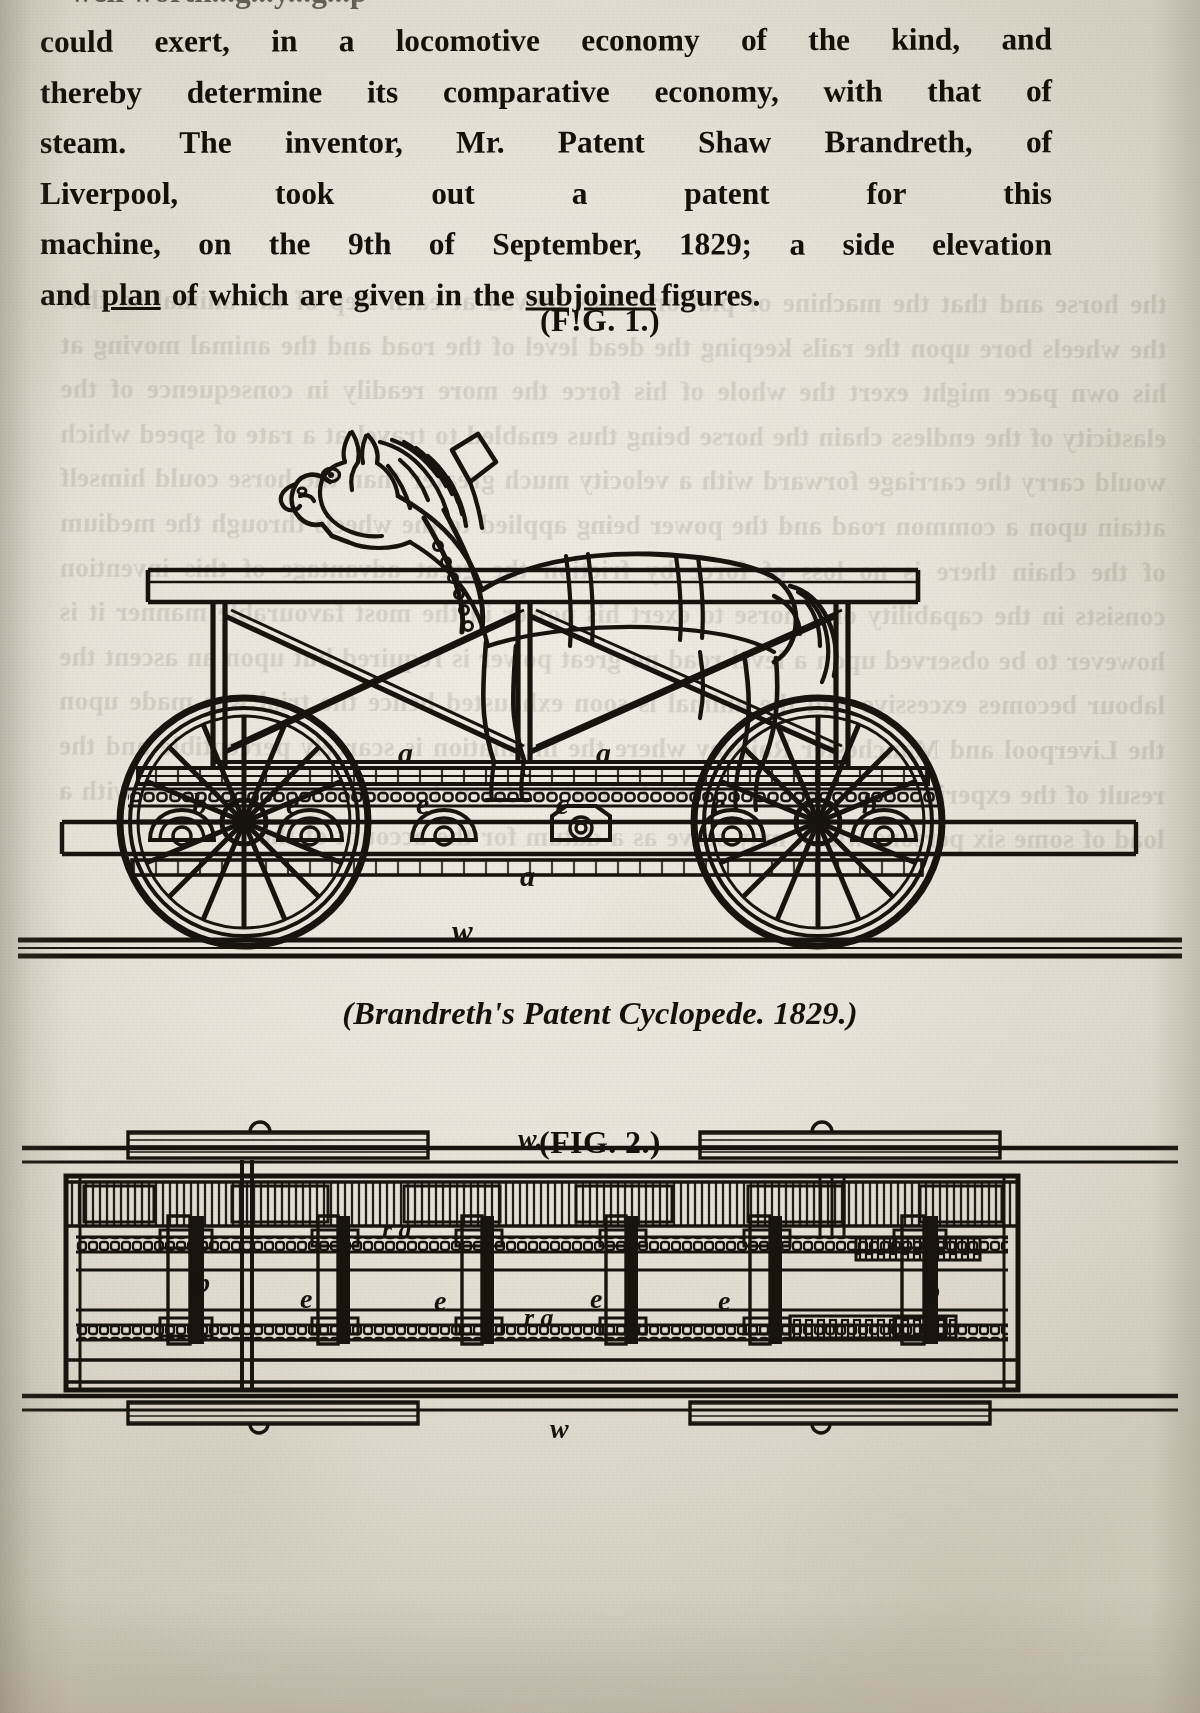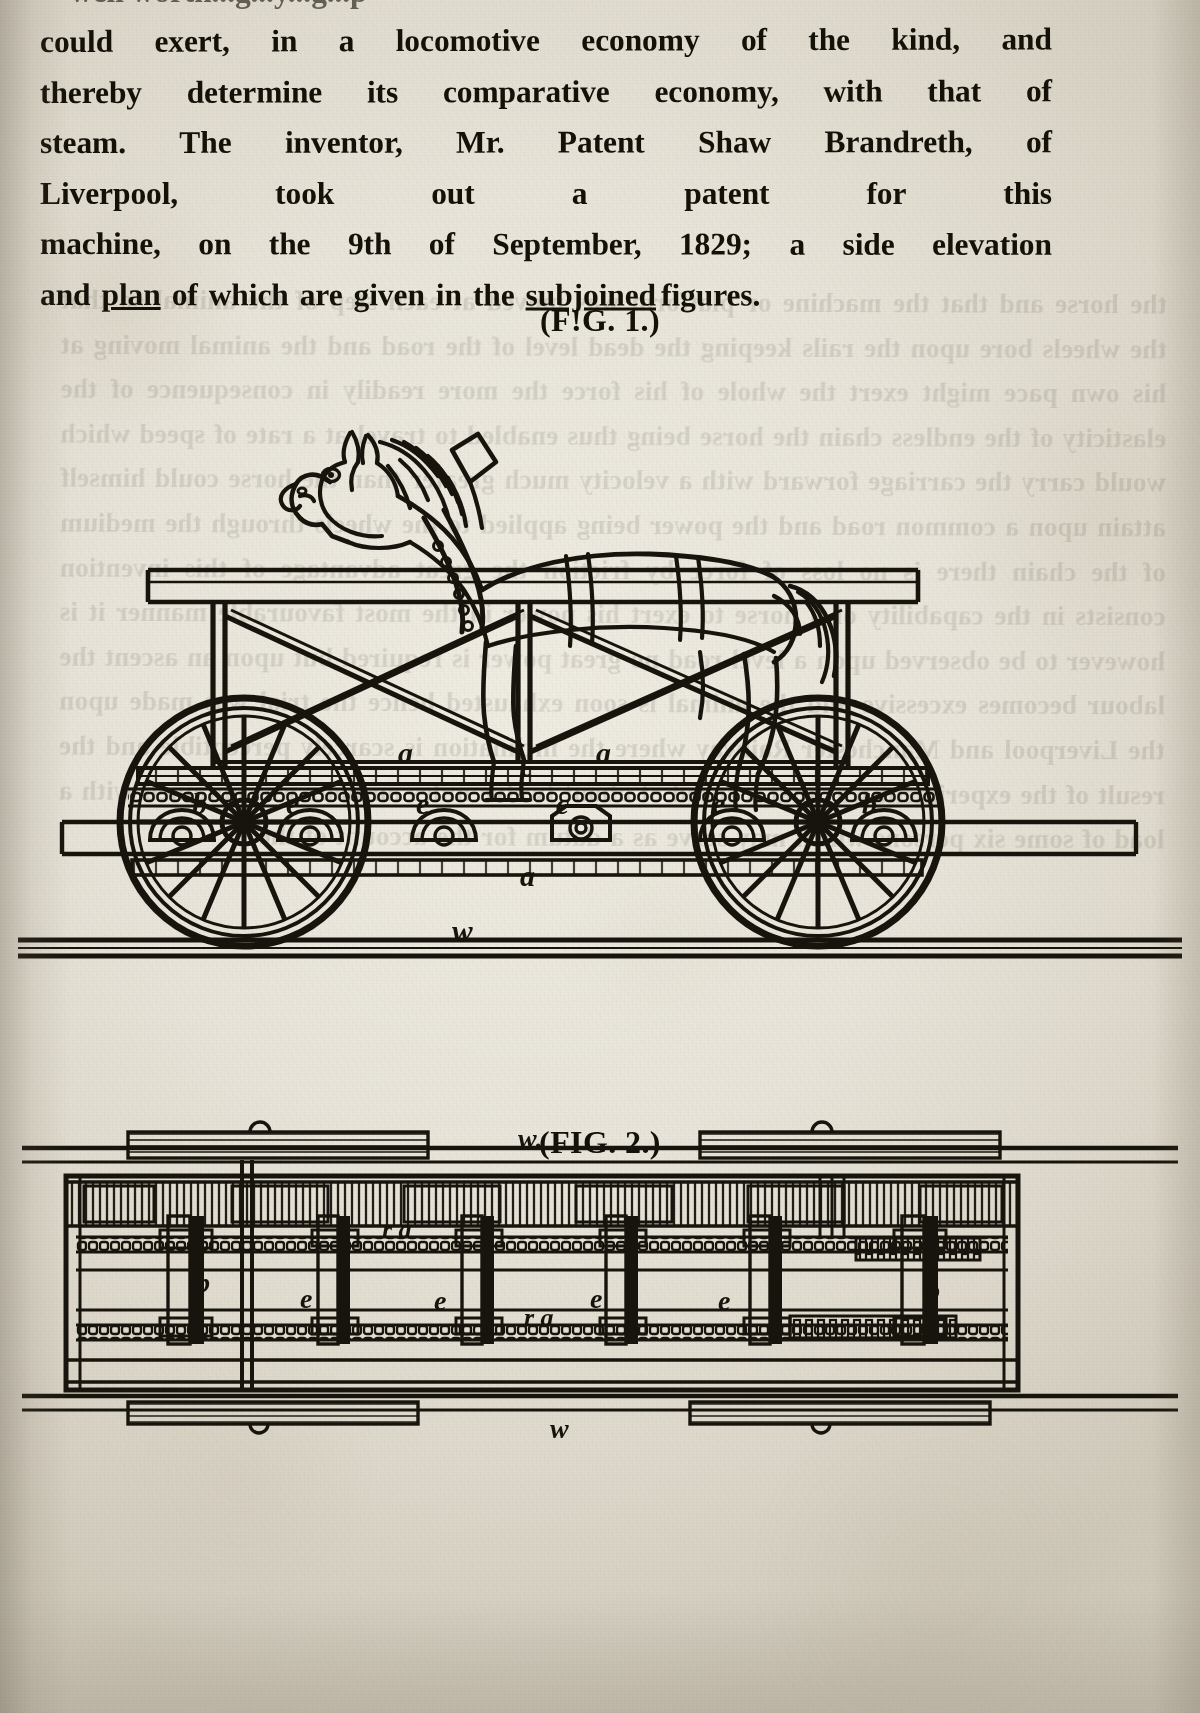--- a/index.html
+++ b/index.html
@@ -458,20 +458,21 @@
         <text x="416" y="444">e</text>
         <text x="556" y="444">c</text>
         <text x="712" y="444">e</text>
         <text x="862" y="444">b</text>
         <text x="520" y="516">a</text>
         <text x="452" y="572" font-size="31">w</text>
       </g>
     </svg>
   </div>
 
+  <div class="cap cap-cyclo">(Brandreth's Patent Cyclopede.  1829.)</div>
 
   <div class="cap cap-fig2"><span>(FIG. 2.)</span></div>
 
   <div class="fig" style="top:1120px;left:0;">
     <svg width="1200" height="340" viewBox="0 0 1200 340" shape-rendering="geometricPrecision">
       <defs>
         <pattern id="hatchV" width="7" height="10" patternUnits="userSpaceOnUse">
           <line x1="2" y1="0" x2="2" y2="10" stroke="#17140d" stroke-width="2.3"></line>
         </pattern>
         <pattern id="hatchH" width="10" height="6" patternUnits="userSpaceOnUse">

